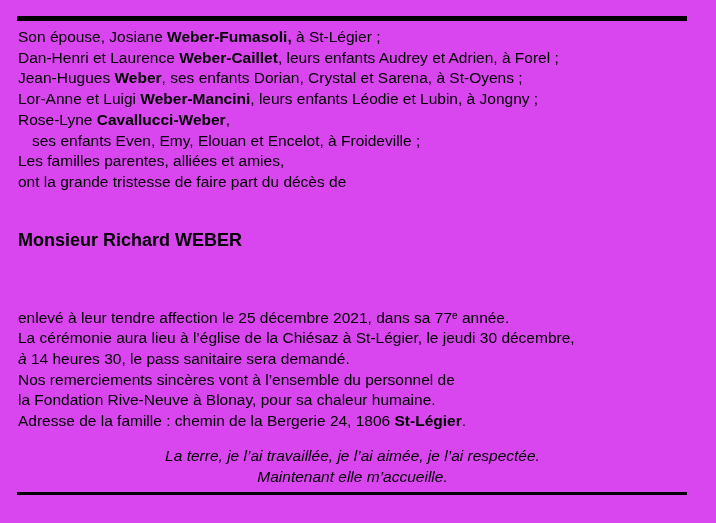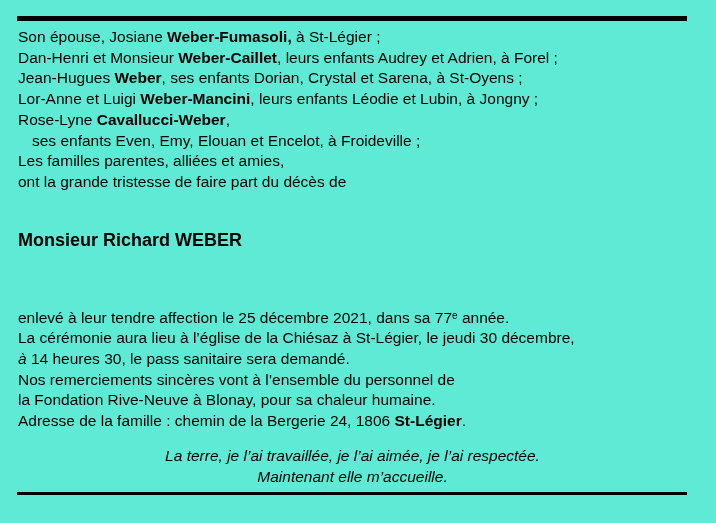--- a/index.html
+++ b/index.html
@@ -1,20 +1,20 @@
 <!DOCTYPE html>
 <html><head>
 <meta charset="utf-8">
 <style>
   html, body { margin: 0; padding: 0; background: #ffffff; }
   .page {
     position: relative;
     width: 716px;
     height: 523px;
-    background: #5eead4;
+    background: #d946ef;
     color: #000000;
     font-family: "Liberation Sans", sans-serif;
     overflow: hidden;
   }
   .rule { position: absolute; left: 17px; width: 670px; background: #000000; }
   .rule-top { top: 16px; height: 5px; }
   .rule-bottom { top: 492px; height: 3px; }
   .content {
     position: absolute;
     left: 18px;
@@ -39,21 +39,21 @@
 </style>
 </head>
 <body>
 
 <div class="page">
   <div class="rule rule-top"></div>
 
   <div class="content">
     <div class="family">
         <div class="line"><span>Son épouse, Josiane </span><span class="b">Weber-Fumasoli,</span><span> à St-Légier ;</span></div>
-        <div class="line"><span>Dan-Henri et Monsieur </span><span class="b">Weber-Caillet</span><span>, leurs enfants Audrey et Adrien, à Forel ;</span></div>
+        <div class="line"><span>Dan-Henri et Laurence </span><span class="b">Weber-Caillet</span><span>, leurs enfants Audrey et Adrien, à Forel ;</span></div>
         <div class="line"><span>Jean-Hugues </span><span class="b">Weber</span><span>, ses enfants Dorian, Crystal et Sarena, à St-Oyens ;</span></div>
         <div class="line"><span>Lor-Anne et Luigi </span><span class="b">Weber-Mancini</span><span>, leurs enfants Léodie et Lubin, à Jongny ;</span></div>
         <div class="line"><span>Rose-Lyne </span><span class="b">Cavallucci-Weber</span><span>,</span></div>
         <div class="line indent"><span>ses enfants Even, Emy, Elouan et Encelot, à Froideville ;</span></div>
         <div class="line"><span>Les familles parentes, alliées et amies,</span></div>
         <div class="line"><span>ont la grande tristesse de faire part du décès de</span></div>
       </div>
 
     <h1 class="title">Monsieur Richard WEBER</h1>
 

